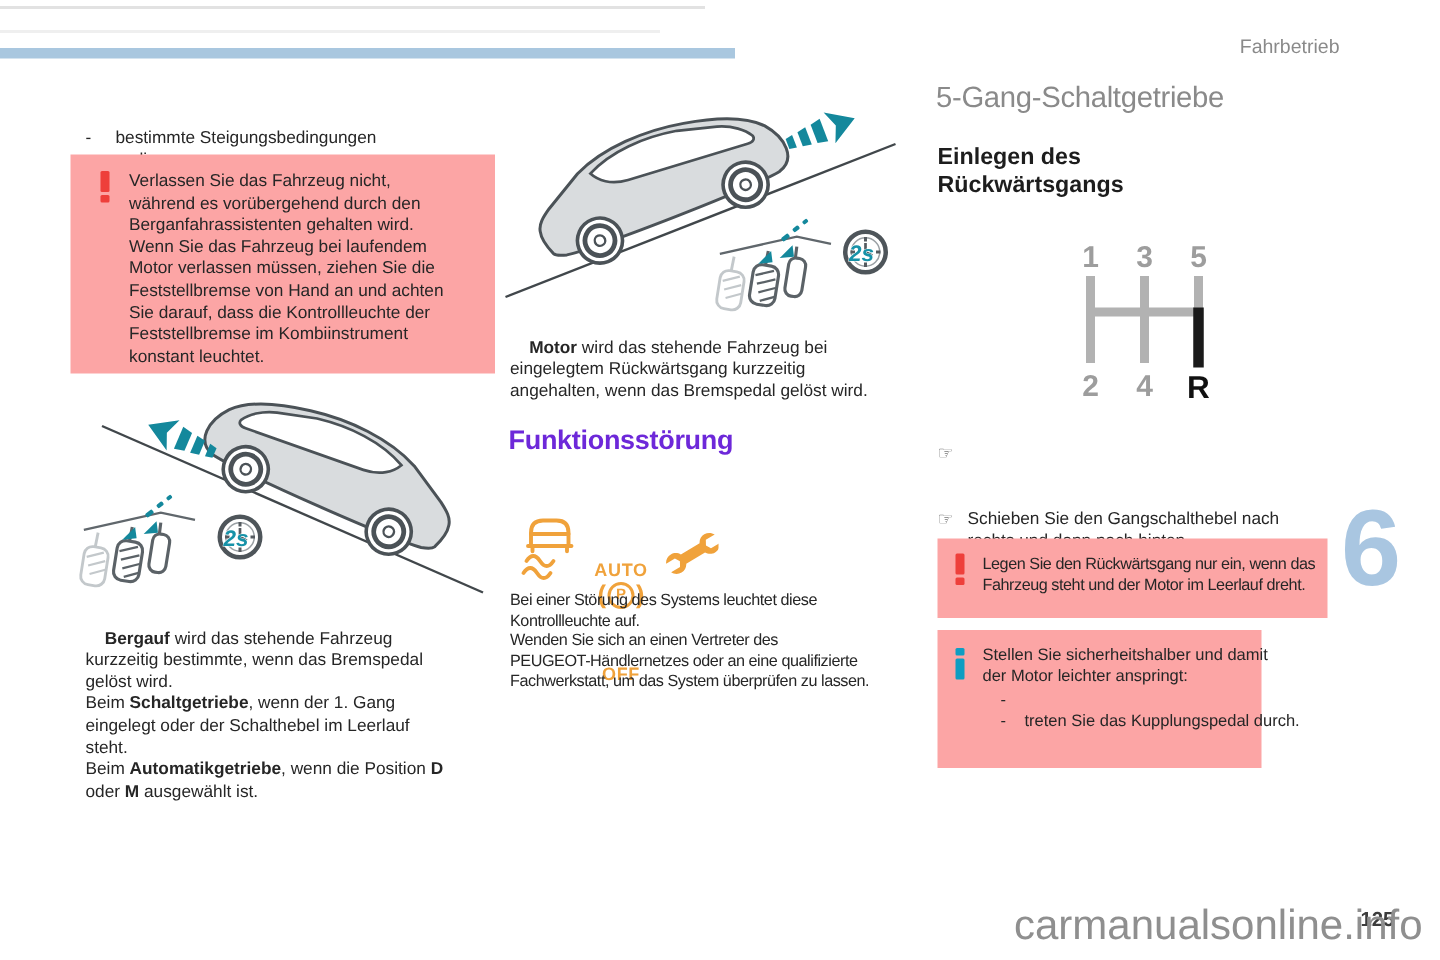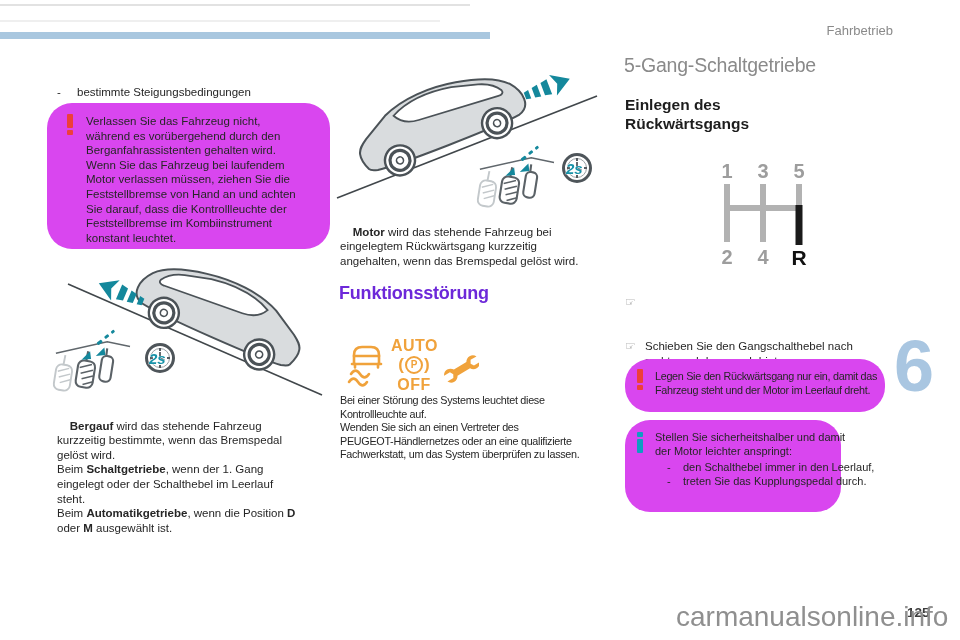--- a/index.html
+++ b/index.html
@@ -14,21 +14,21 @@
   
   .body-txt{font-size:11.5px;line-height:14.6px;white-space:pre;}
   .narrow-txt{font-size:10.8px;line-height:13.5px;letter-spacing:-0.3px;white-space:pre;}
   .b{font-weight:bold;}
   
   .drow{display:flex;align-items:flex-start;}
   .drow .dash{width:20px;flex:0 0 20px;}
   .cond{left:47px;top:56px;width:292px;}
   .cond .drow{padding-left:10px;}
   
-  .gbox{background:#d946ef;border-radius:25px;}
+  .gbox{background:#fca5a5;}
   .warn1{left:47px;top:103px;width:283px;height:146px;}
   .warn1 .txt{margin:11px 10px 0 39px;}
   .warn2{left:625px;top:359px;width:260px;height:53px;}
   .warn2 .txt{margin:11px 8px 0 30px;}
   .infobox{left:625px;top:420px;width:216px;height:92px;}
   .infobox .content{margin:10px 6px 0 30px;}
   .infobox .items{margin-top:1px;}
   .infobox .drow{padding-left:12px;}
   .infobox .drow .dash{width:16px;flex:0 0 16px;}
   
@@ -50,21 +50,21 @@
   .r-title{left:624px;top:54px;font-size:19.5px;color:#8a8a8a;letter-spacing:-0.2px;}
   .r-sub{left:625px;top:96px;font-size:15.5px;font-weight:bold;line-height:18.5px;white-space:pre;color:#1d1d1d;}
   .steps{left:625px;top:266px;width:264px;}
   .steps .drow .dash{width:20px;flex:0 0 20px;color:#7a7a7a;font-size:12px;}
   
   .chapter{left:894px;top:330px;font-size:72px;font-weight:bold;color:#a9c6e1;line-height:1;}
   .pagenum{left:907px;top:605px;font-size:13.5px;font-weight:600;color:#3c3c3c;}
   .watermark{left:676px;top:601px;font-size:28px;color:#8f8f8f;}
   
   .autop{left:391px;top:338px;width:46px;text-align:center;color:#f0a23b;font-weight:bold;line-height:1;}
-  .autop .t{font-size:16px;letter-spacing:0.5px;}
+  .autop .t{font-size:12px;letter-spacing:0.5px;margin-top:36px;}
   .autop .mid{margin:1px 0 2px 0;height:20px;display:flex;align-items:center;justify-content:center;}
   .autop .paren{font-size:17px;position:relative;top:-1px;}
   .autop .pcirc{display:inline-block;width:14px;height:14px;line-height:14px;border:2.5px solid #f0a23b;
                 border-radius:50%;font-size:10px;margin:0 1px;}
   svg{display:block;}
 </style>
 </head>
 <body>
 
 <div id="page">
@@ -256,36 +256,35 @@
       <span style="white-space:pre;">Schieben Sie den Gangschalthebel nach
 rechts und dann nach hinten.</span>
     </div>
   </div>
 
   <div class="abs gbox warn2">
     <div class="abs icon-excl w2-icon">
       <div class="bar"></div>
         <div class="dot"></div>
     </div>
-    <div class="txt narrow-txt">Legen Sie den Rückwärtsgang nur ein, damit das
+    <div class="txt narrow-txt">Legen Sie den Rückwärtsgang nur ein, wenn das
 Fahrzeug steht und der Motor im Leerlauf dreht.</div>
   </div>
 
   <div class="abs gbox infobox">
     <div class="abs icon-info i-icon">
       <div class="dot"></div>
         <div class="bar"></div>
     </div>
     <div class="content" style="font-size:11px;line-height:14.4px;">
       <div style="white-space:pre;">Stellen Sie sicherheitshalber und damit
 der Motor leichter anspringt:</div>
       <div class="items">
         <div class="drow">
           <span class="dash">-</span>
-          <span style="white-space:pre;">den Schalthebel immer in den Leerlauf,</span>
         </div>
         <div class="drow">
           <span class="dash">-</span>
           <span style="white-space:pre;">treten Sie das Kupplungspedal durch.</span>
         </div>
       </div>
     </div>
   </div>
 
   <div class="abs chapter">6</div>

